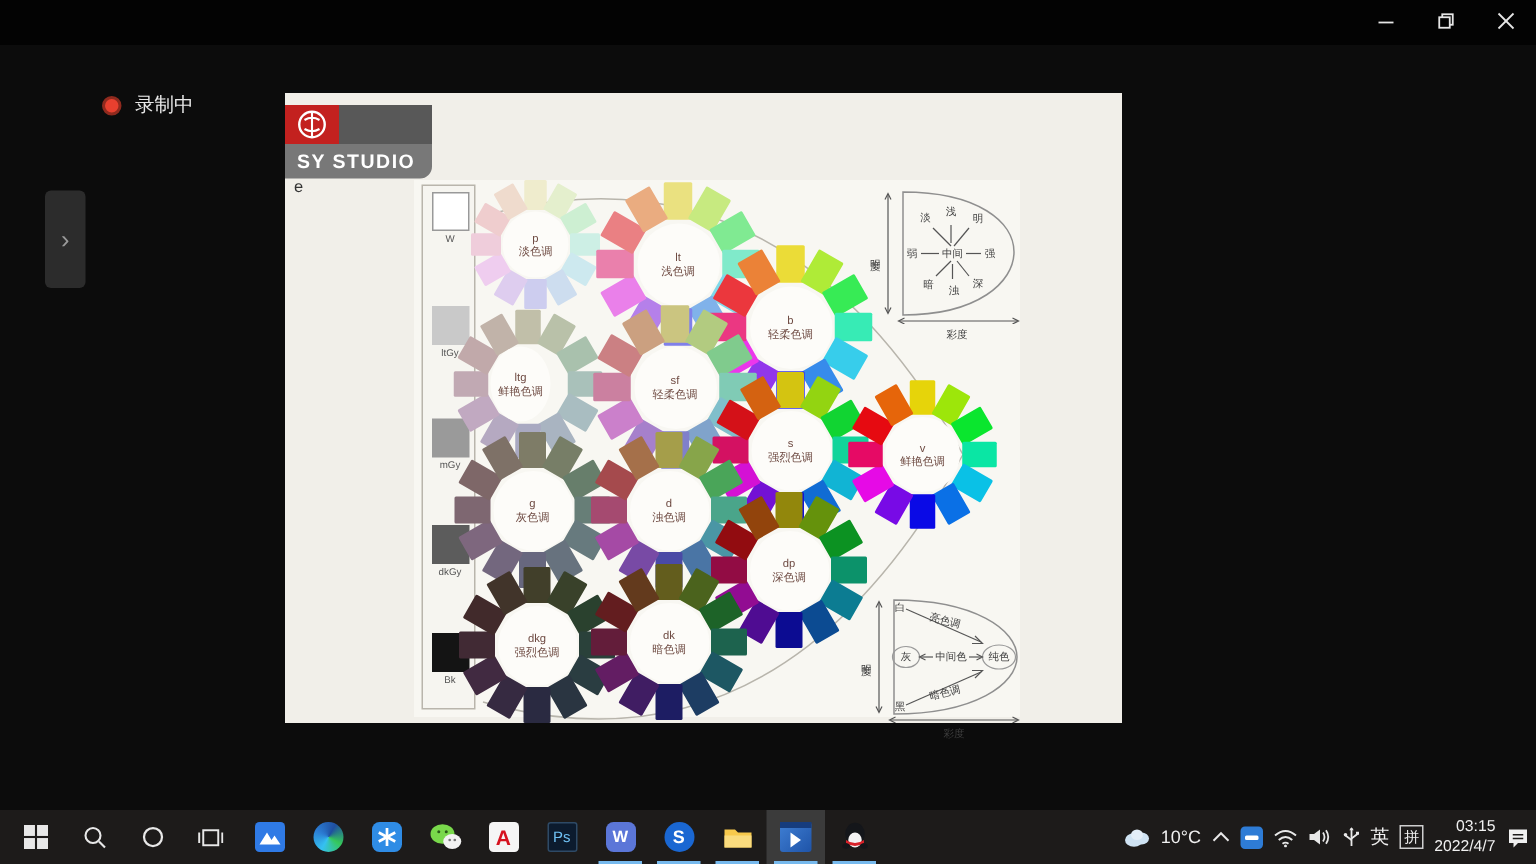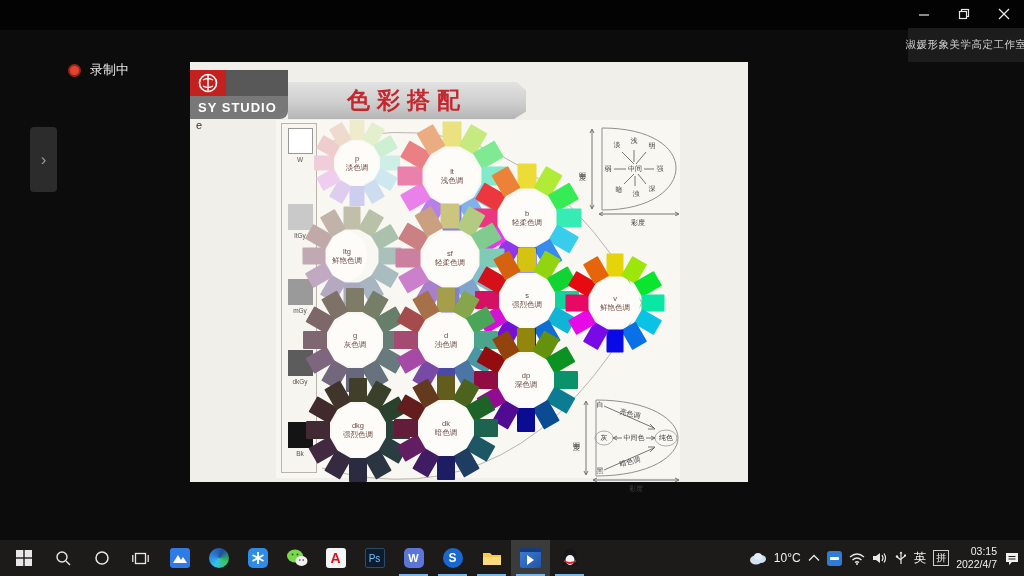--- a/index.html
+++ b/index.html
@@ -103,23 +103,20 @@
         </svg>
       </div>
       <div class="win-btn">
         <svg width="12" height="12">
             <line x1="1" y1="1" x2="11" y2="11"></line>
             <line x1="11" y1="1" x2="1" y2="11"></line>
           </svg>
       </div>
     </div>
   </div>
-  <div class="app-title-panel">
-    <span>淑媛形象美学高定工作室</span>
-  </div>
 
   <div class="recording">
     <span class="rec-dot"></span>
     <span>录制中</span>
   </div>
 
   <div class="expand-handle">
     <span>›</span>
   </div>
 
@@ -133,23 +130,20 @@
 
     <div class="logo-red">
       <svg width="22" height="22">
         <circle cx="11" cy="11" r="8.5" fill="none" stroke="#fff" stroke-width="1.6"></circle>
         <path d="M 6 8 Q 11 5 16 8 M 6 14 Q 11 17 16 14 M 11 3 L 11 19" stroke="#fff" stroke-width="1.4" fill="none"></path>
       </svg>
     </div>
     <div class="logo-gray-top"></div>
     <div class="logo-bar">
       <span>SY STUDIO</span>
-    </div>
-    <div class="title-ribbon">
-      <span>色彩搭配</span>
     </div>
     <span class="corner-e">e</span>
 
     <div class="gs-col">
         <div class="gs-item" style="top: 4px;">
           <div class="gs-swatch" style="background: rgb(255, 255, 255); border: 1px solid rgb(153, 153, 153);"></div>
           <span class="gs-label">W</span>
         </div>
         <div class="gs-item" style="top: 80px;">
           <div class="gs-swatch" style="background: rgb(201, 201, 201);"></div>

